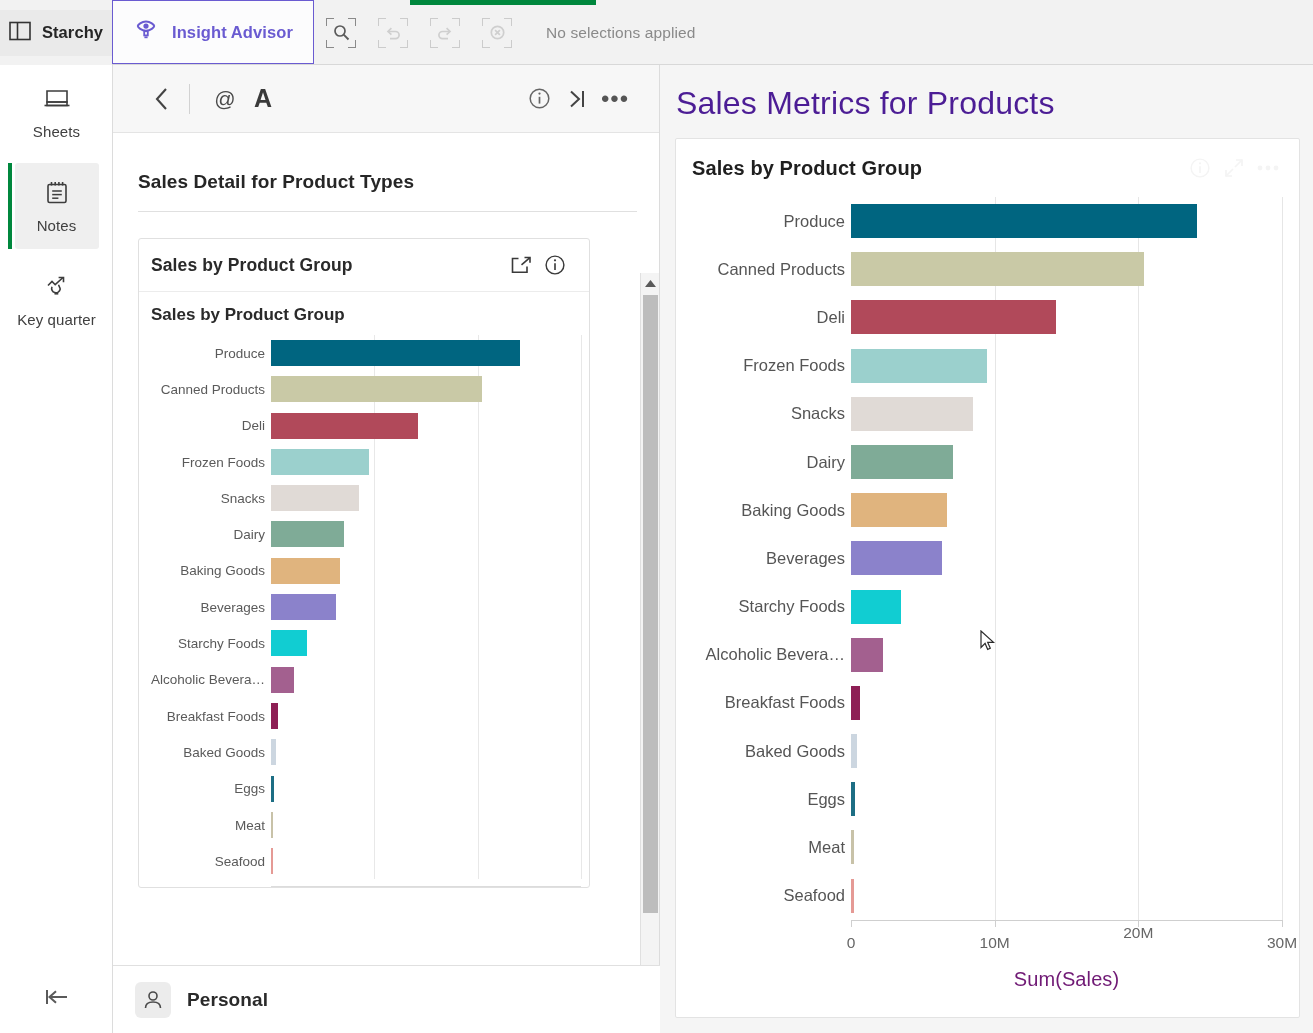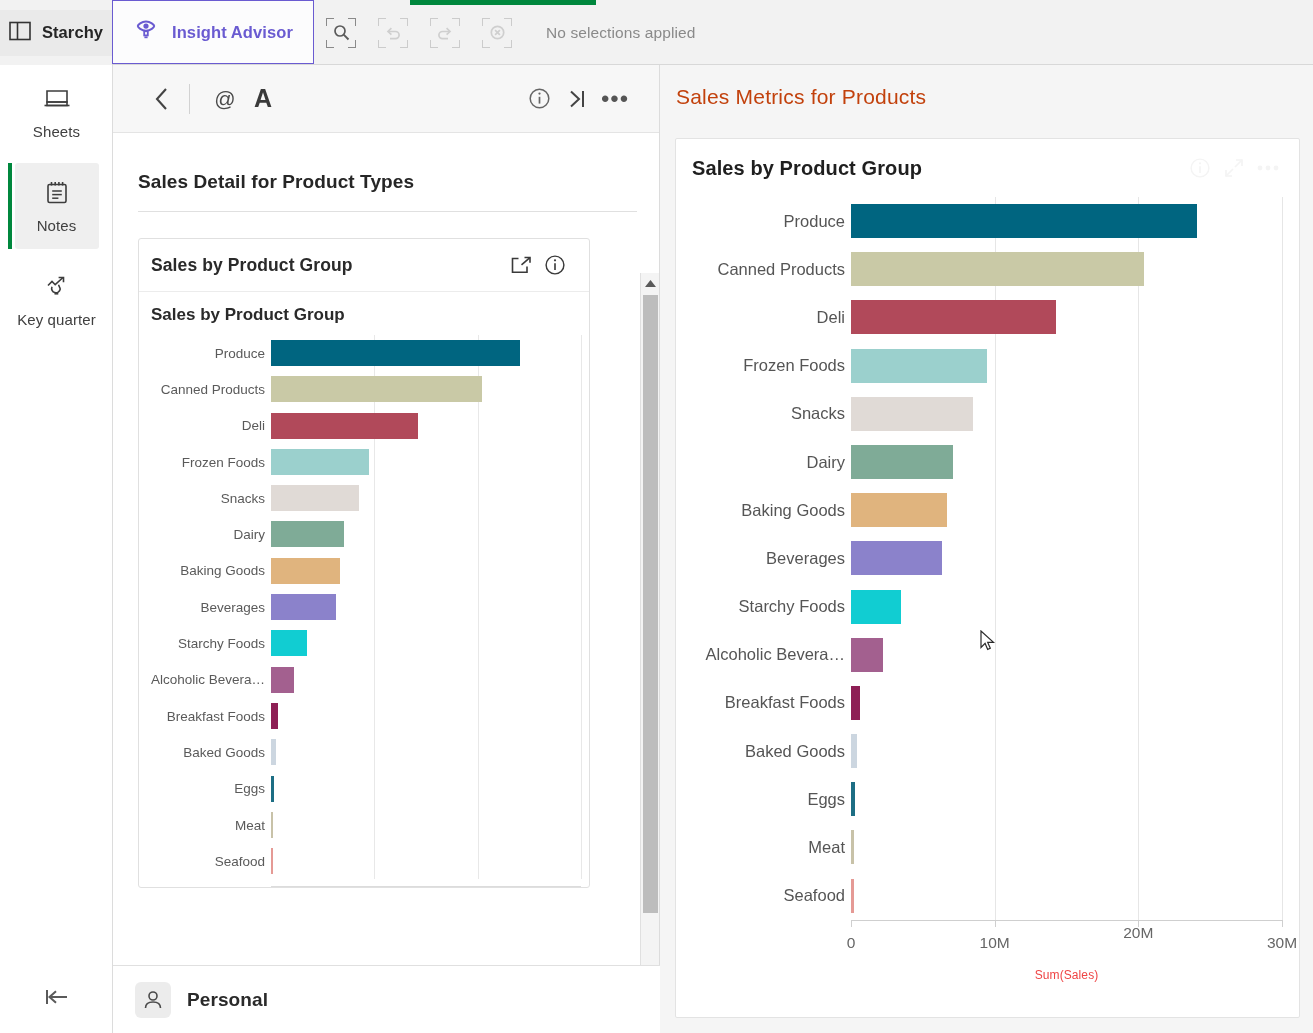--- a/index.html
+++ b/index.html
@@ -164,21 +164,21 @@
     display: flex; align-items: center; justify-content: center;
   }
   .personal-name { font-size: 19px; font-weight: 700; color: #2a2a2a; letter-spacing: .1px;}
 
   
   .main {
     position: absolute; left: 660px; top: 65px; width: 653px; height: 968px;
     background: #f5f5f5;
   }
   .main-title {
-    font-size: 21px; color: #c2410c; padding: 20px 0 0 16px; letter-spacing: .2px;
+    font-size: 32px; color: #4c1d95; padding: 20px 0 0 16px; letter-spacing: .2px;
   }
   .main-card {
     position: absolute; left: 15px; top: 73px; width: 625px; height: 880px;
     background: #ffffff; border: 1px solid #e3e3e3; border-radius: 2px;
   }
   .main-card-head {
     height: 58px; display: flex; align-items: center; padding: 0 14px 0 16px;
   }
   .main-card-title { font-size: 20px; font-weight: 700; color: #1f1f1f; flex: 1; letter-spacing: .1px;}
   .card-ico { width: 34px; height: 34px; display: flex; align-items: center; justify-content: center; cursor: pointer; }
@@ -191,21 +191,21 @@
     font-size: 16.5px; color: #555; white-space: nowrap; overflow: hidden; text-overflow: ellipsis;
   }
   .big-barwrap { position: relative; flex: 1; height: 48.2px; }
   .big-bar { position: absolute; left: 0; top: 7px; height: 34px; }
   .big-grid { position: absolute; top: 0; width: 1px; background: #e6e6e6; }
   .big-axisline { position: absolute; height: 1px; background: #cfcfcf; }
   .big-tick { position: absolute; width: 1px; height: 7px; background: #cfcfcf; }
   .big-ticklab { position: absolute; font-size: 15.5px; color: #666; transform: translateX(-50%); }
   .big-xlabel {
     position: absolute; width: 100%; text-align: center;
-    font-size: 12px; color: #ef4444; letter-spacing: .1px;
+    font-size: 20px; color: #701a75; letter-spacing: .1px;
   }
 
   .cursor-arrow { position: absolute; left: 980px; top: 630px; z-index: 40; pointer-events: none; }
 </style>
 </head>
 <body>
 
 <div class="app">
 
   <div class="topbar">

